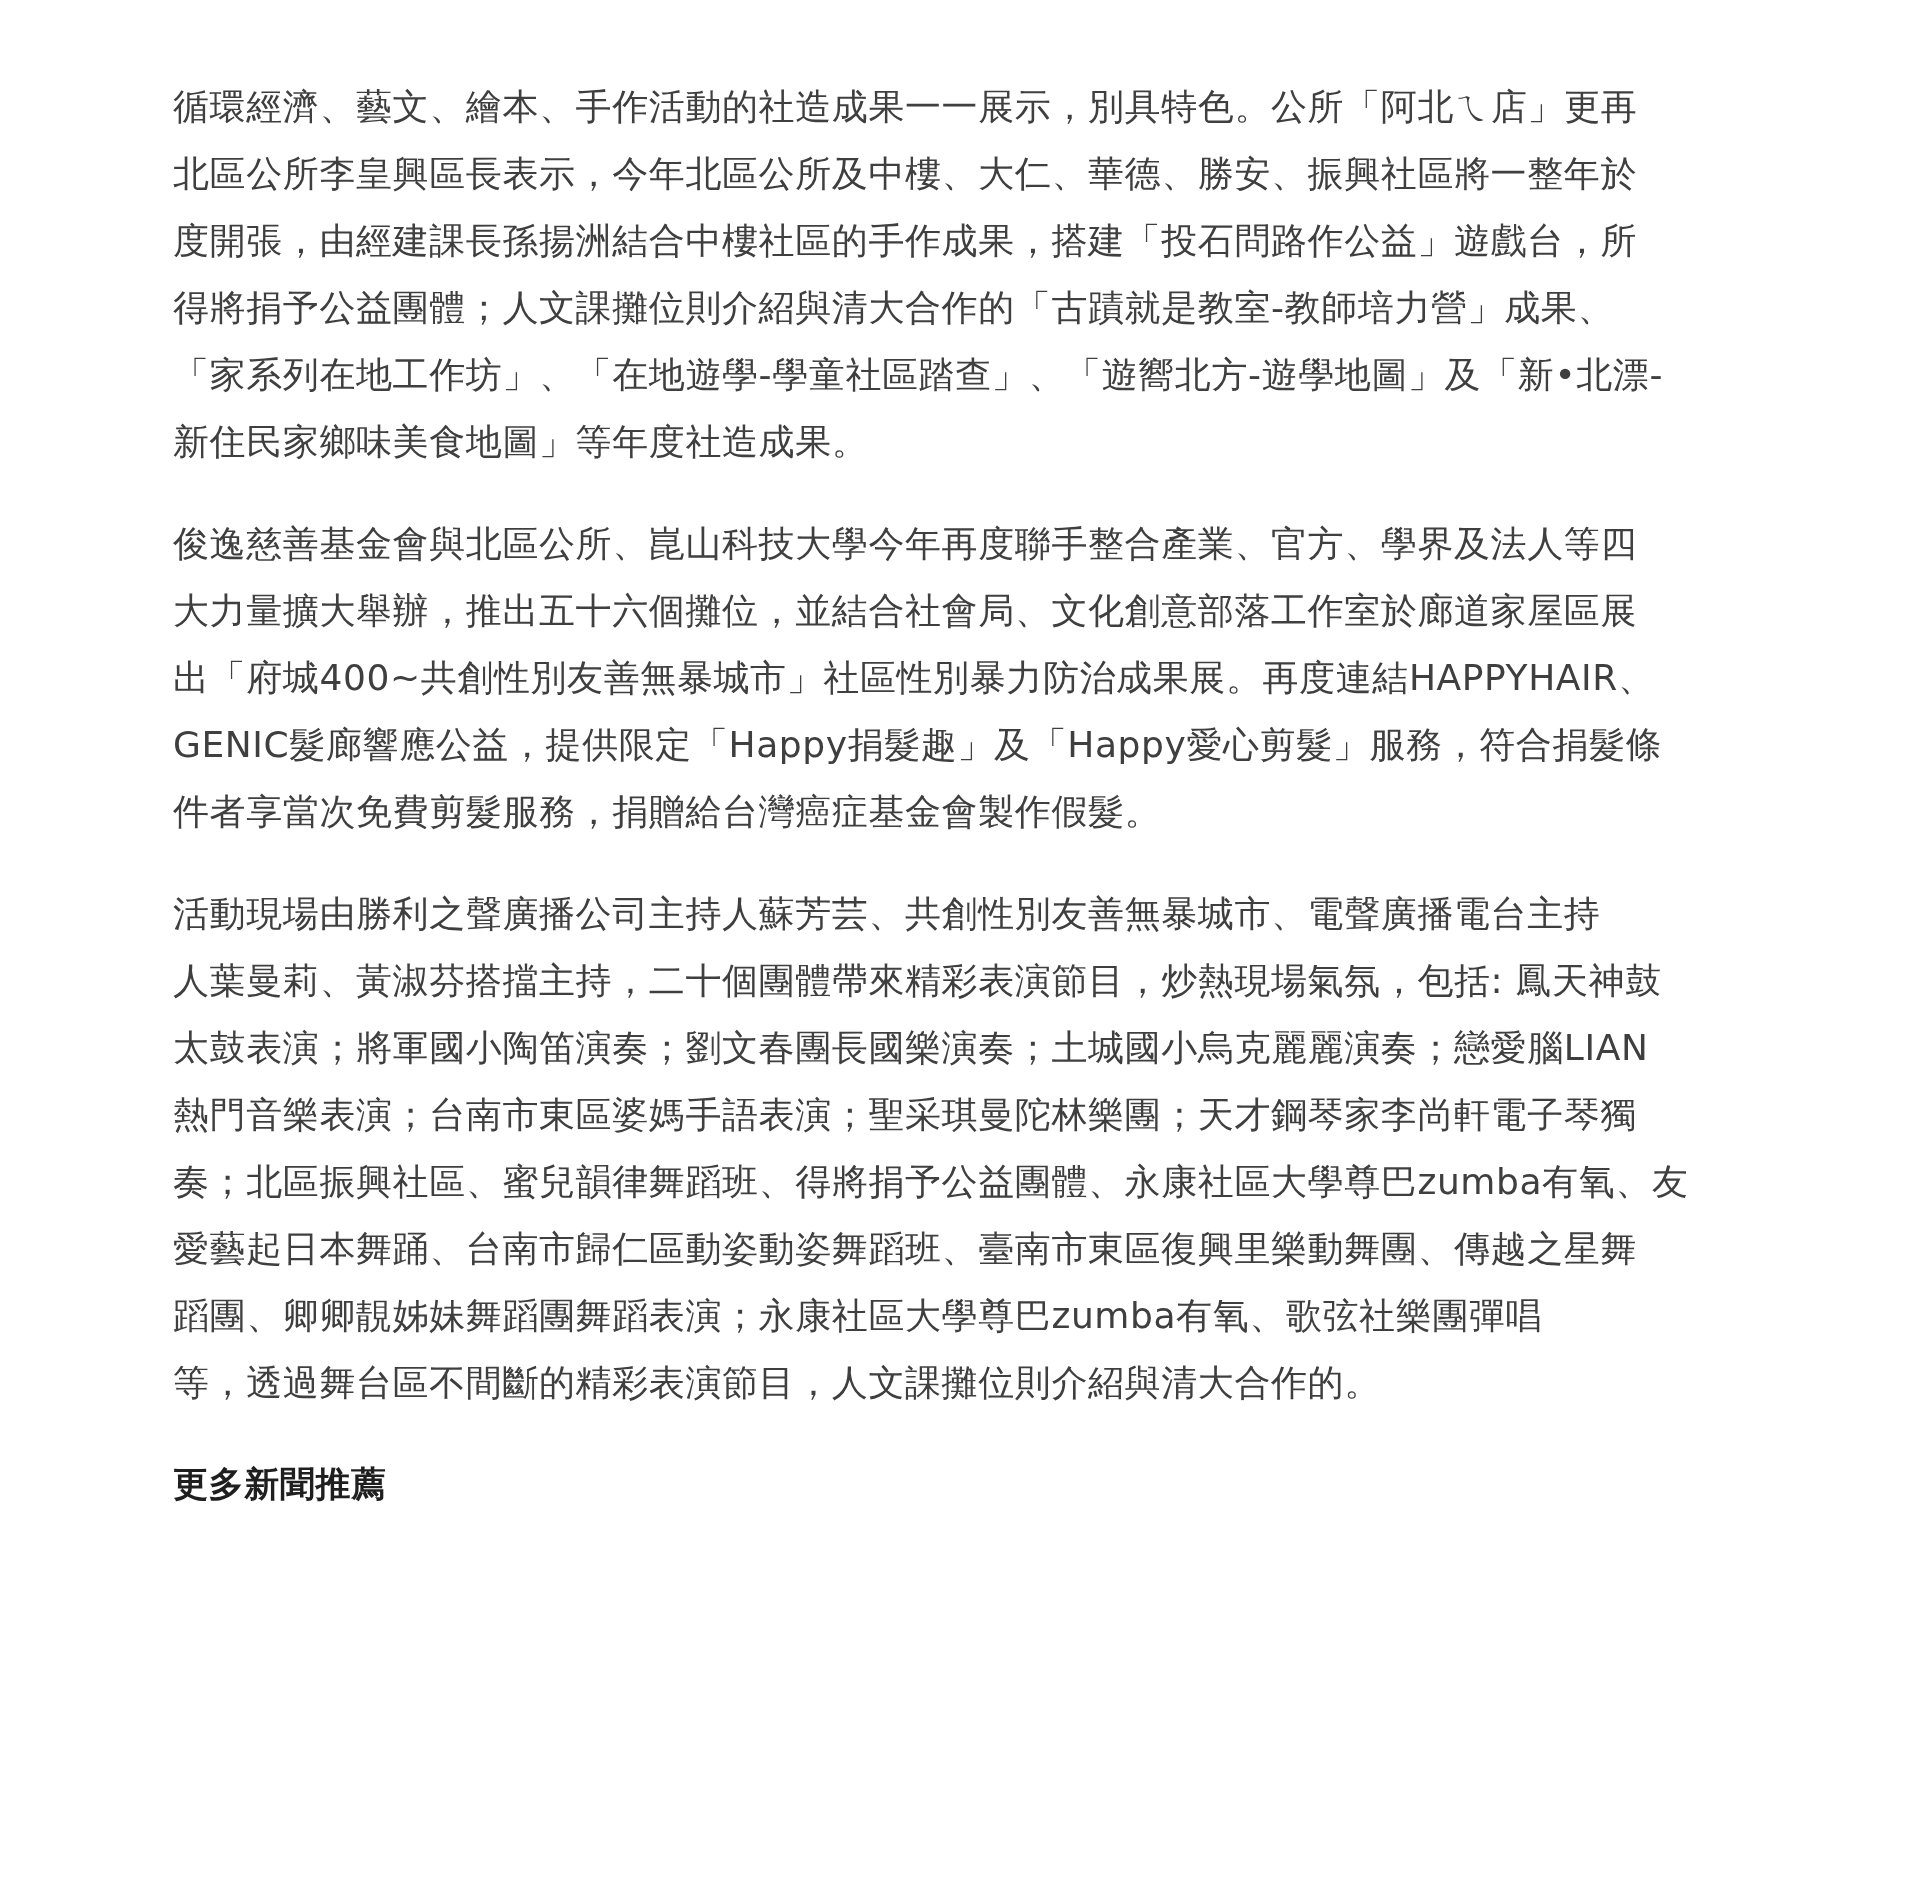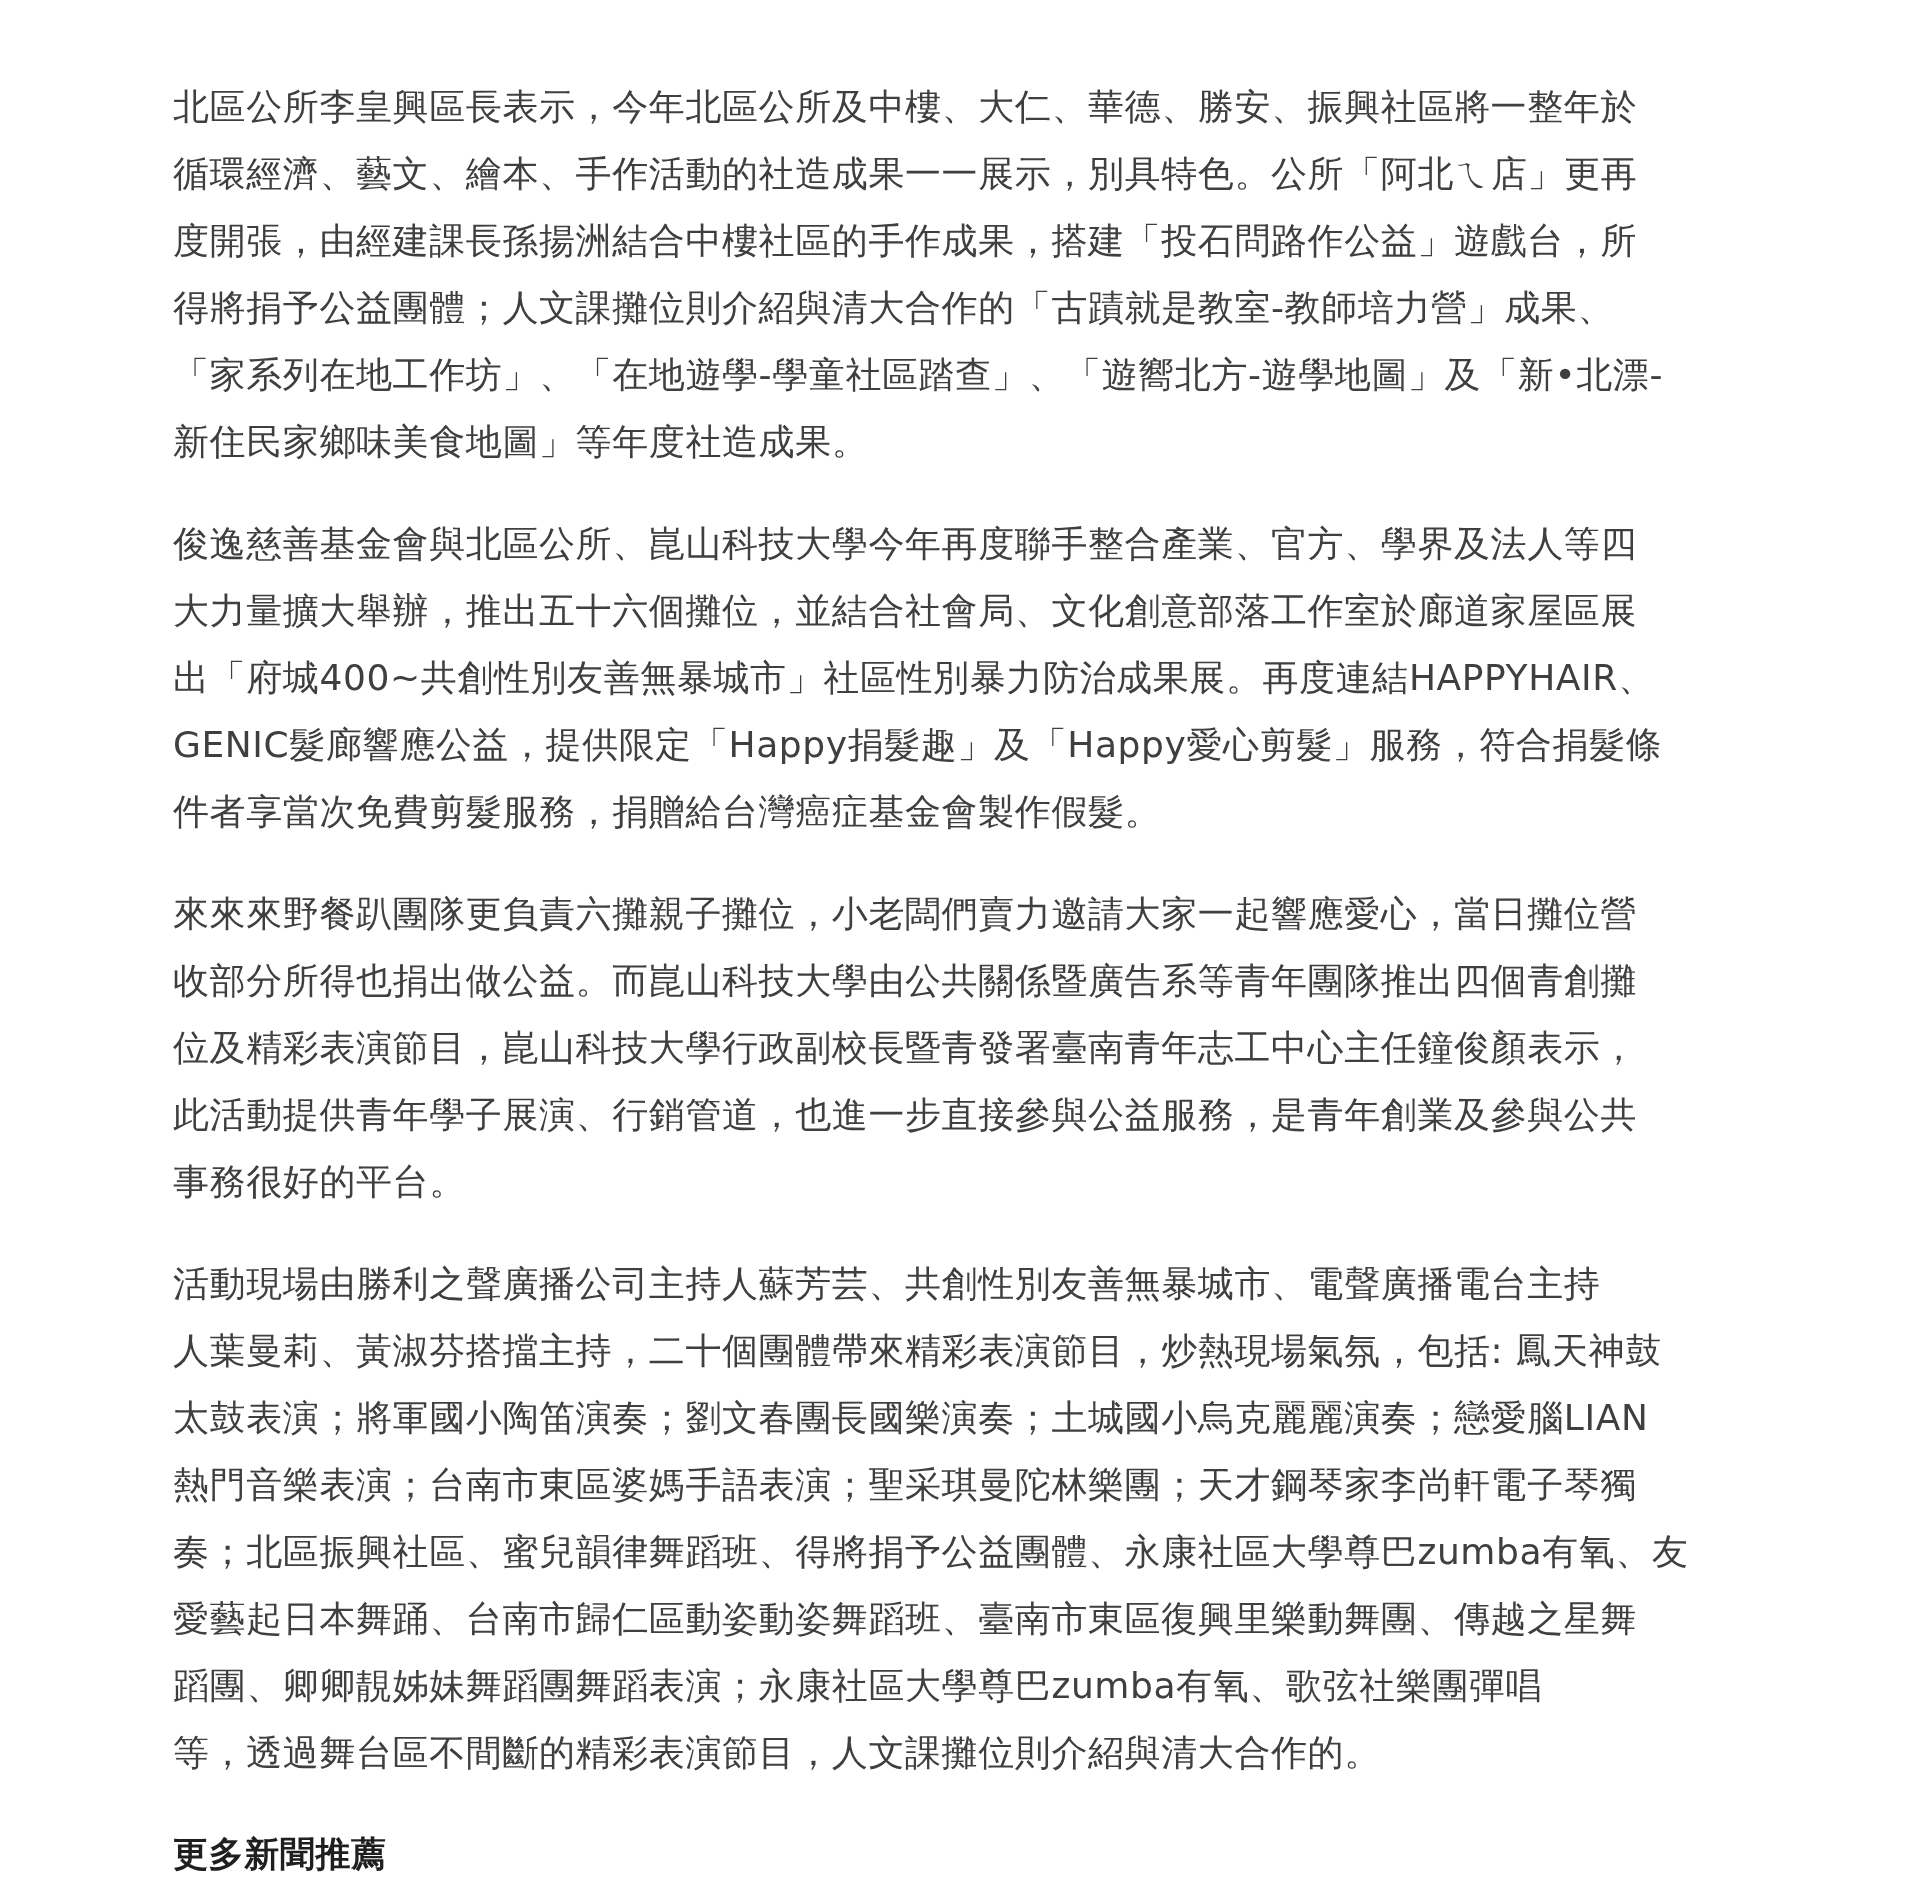--- a/index.html
+++ b/index.html
@@ -41,43 +41,36 @@
     color: #1f1f1f;
     letter-spacing: 0.6px;
   }
 </style>
 </head>
 <body>
 
 <div class="article">
 
   <div class="para">
+    <span class="line">循環經濟、藝文、繪本、手作活動的社造成果一一展示，別具特色。公所「阿北ㄟ店」更再</span>
     <span class="line">北區公所李皇興區長表示，今年北區公所及中樓、大仁、華德、勝安、振興社區將一整年於</span>
-    <span class="line">循環經濟、藝文、繪本、手作活動的社造成果一一展示，別具特色。公所「阿北ㄟ店」更再</span>
     <span class="line">度開張，由經建課長孫揚洲結合中樓社區的手作成果，搭建「投石問路作公益」遊戲台，所</span>
     <span class="line">得將捐予公益團體；人文課攤位則介紹與清大合作的「古蹟就是教室-教師培力營」成果、</span>
     <span class="line">「家系列在地工作坊」、「在地遊學-學童社區踏查」、「遊嚮北方-遊學地圖」及「新•北漂-</span>
     <span class="line">新住民家鄉味美食地圖」等年度社造成果。</span>
   </div>
 
   <div class="para">
     <span class="line">俊逸慈善基金會與北區公所、崑山科技大學今年再度聯手整合產業、官方、學界及法人等四</span>
     <span class="line">大力量擴大舉辦，推出五十六個攤位，並結合社會局、文化創意部落工作室於廊道家屋區展</span>
     <span class="line">出「府城400~共創性別友善無暴城市」社區性別暴力防治成果展。再度連結HAPPYHAIR、</span>
     <span class="line">GENIC髮廊響應公益，提供限定「Happy捐髮趣」及「Happy愛心剪髮」服務，符合捐髮條</span>
     <span class="line">件者享當次免費剪髮服務，捐贈給台灣癌症基金會製作假髮。</span>
   </div>
 
-  <div class="para">
-    <span class="line">來來來野餐趴團隊更負責六攤親子攤位，小老闆們賣力邀請大家一起響應愛心，當日攤位營</span>
-    <span class="line">收部分所得也捐出做公益。而崑山科技大學由公共關係暨廣告系等青年團隊推出四個青創攤</span>
-    <span class="line">位及精彩表演節目，崑山科技大學行政副校長暨青發署臺南青年志工中心主任鐘俊顏表示，</span>
-    <span class="line">此活動提供青年學子展演、行銷管道，也進一步直接參與公益服務，是青年創業及參與公共</span>
-    <span class="line">事務很好的平台。</span>
-  </div>
 
   <div class="para">
     <span class="line">活動現場由勝利之聲廣播公司主持人蘇芳芸、共創性別友善無暴城市、電聲廣播電台主持</span>
     <span class="line">人葉曼莉、黃淑芬搭擋主持，二十個團體帶來精彩表演節目，炒熱現場氣氛，包括: 鳳天神鼓</span>
     <span class="line">太鼓表演；將軍國小陶笛演奏；劉文春團長國樂演奏；土城國小烏克麗麗演奏；戀愛腦LIAN</span>
     <span class="line">熱門音樂表演；台南市東區婆媽手語表演；聖采琪曼陀林樂團；天才鋼琴家李尚軒電子琴獨</span>
     <span class="line">奏；北區振興社區、蜜兒韻律舞蹈班、得將捐予公益團體、永康社區大學尊巴zumba有氧、友</span>
     <span class="line">愛藝起日本舞踊、台南市歸仁區動姿動姿舞蹈班、臺南市東區復興里樂動舞團、傳越之星舞</span>
     <span class="line">蹈團、卿卿靚姊妹舞蹈團舞蹈表演；永康社區大學尊巴zumba有氧、歌弦社樂團彈唱</span>
     <span class="line">等，透過舞台區不間斷的精彩表演節目，人文課攤位則介紹與清大合作的。</span>

